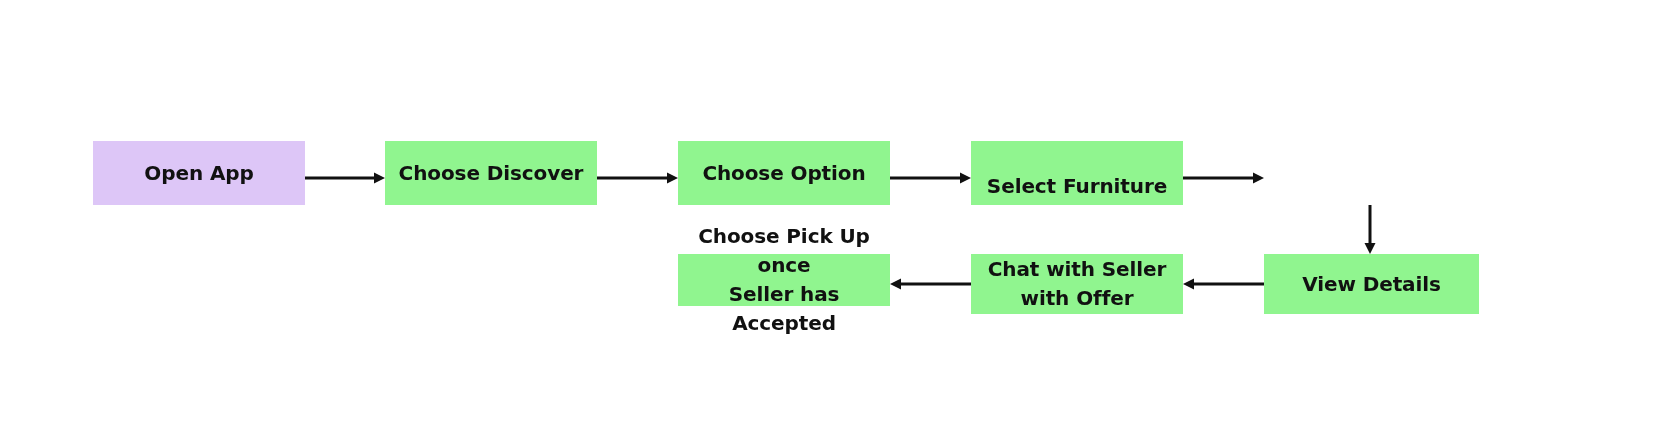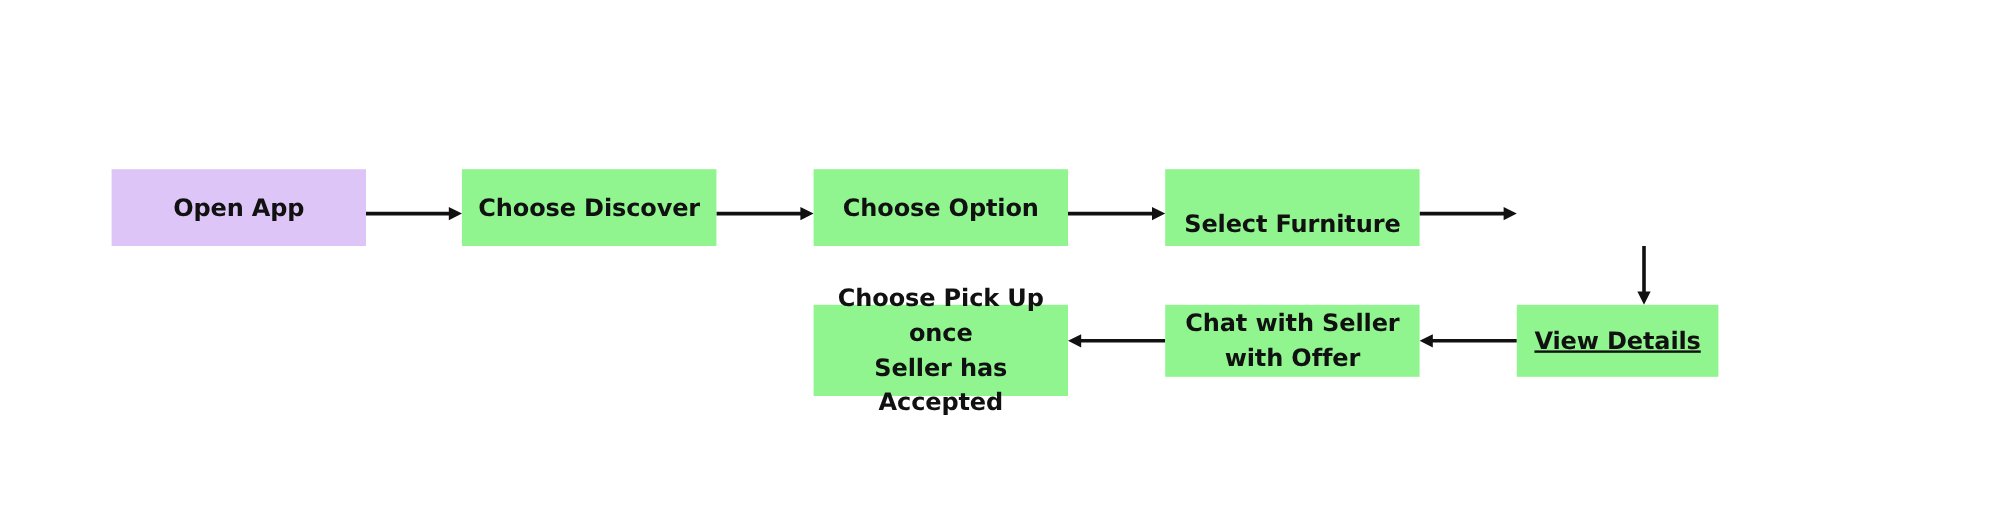--- a/index.html
+++ b/index.html
@@ -74,17 +74,17 @@
       </g>
       <g>
         <line x1="971" y1="284" x2="899" y2="284" stroke="#111111" stroke-width="3"></line>
         <polygon points="890,284 901,278.5 901,289.5" fill="#111111"></polygon>
       </g>
     </svg>
 <div class="node purple" style="left: 93px; top: 141px; width: 212px; height: 64px; background: rgb(221, 198, 247); color: rgb(17, 17, 17);"><span>Open App</span></div>
     <div class="node green" style="left: 385px; top: 141px; width: 212px; height: 64px; background: rgb(144, 245, 143); color: rgb(17, 17, 17);"><span>Choose Discover</span></div>
     <div class="node green" style="left: 678px; top: 141px; width: 212px; height: 64px; background: rgb(144, 245, 143); color: rgb(17, 17, 17);"><span>Choose Option</span></div>
     <div class="node green" style="left: 971px; top: 141px; width: 212px; height: 64px; background: rgb(144, 245, 143); color: rgb(17, 17, 17); align-items: flex-end;"><span>Select Furniture</span></div>
-    <div class="node green" style="left: 1264px; top: 254px; width: 168px; height: 60px; background: rgb(144, 245, 143); color: rgb(17, 17, 17); text-decoration: underline;"><span>View Details</span></div>
+    <div class="node green" style="left: 1264px; top: 254px; width: 215px; height: 60px; background: rgb(144, 245, 143); color: rgb(17, 17, 17);"><span>View Details</span></div>
     <div class="node green" style="left: 971px; top: 254px; width: 212px; height: 60px; background: rgb(144, 245, 143); color: rgb(17, 17, 17);"><span>Chat with Seller with Offer</span></div>
-    <div class="node green" style="left: 678px; top: 254px; width: 212px; height: 76px; background: rgb(144, 245, 143); color: rgb(17, 17, 17);"><span>Choose Pick Up once
+    <div class="node green" style="left: 678px; top: 254px; width: 212px; height: 52px; background: rgb(144, 245, 143); color: rgb(17, 17, 17);"><span>Choose Pick Up once
 Seller has Accepted</span></div>
   </div>
 
 </body></html>

